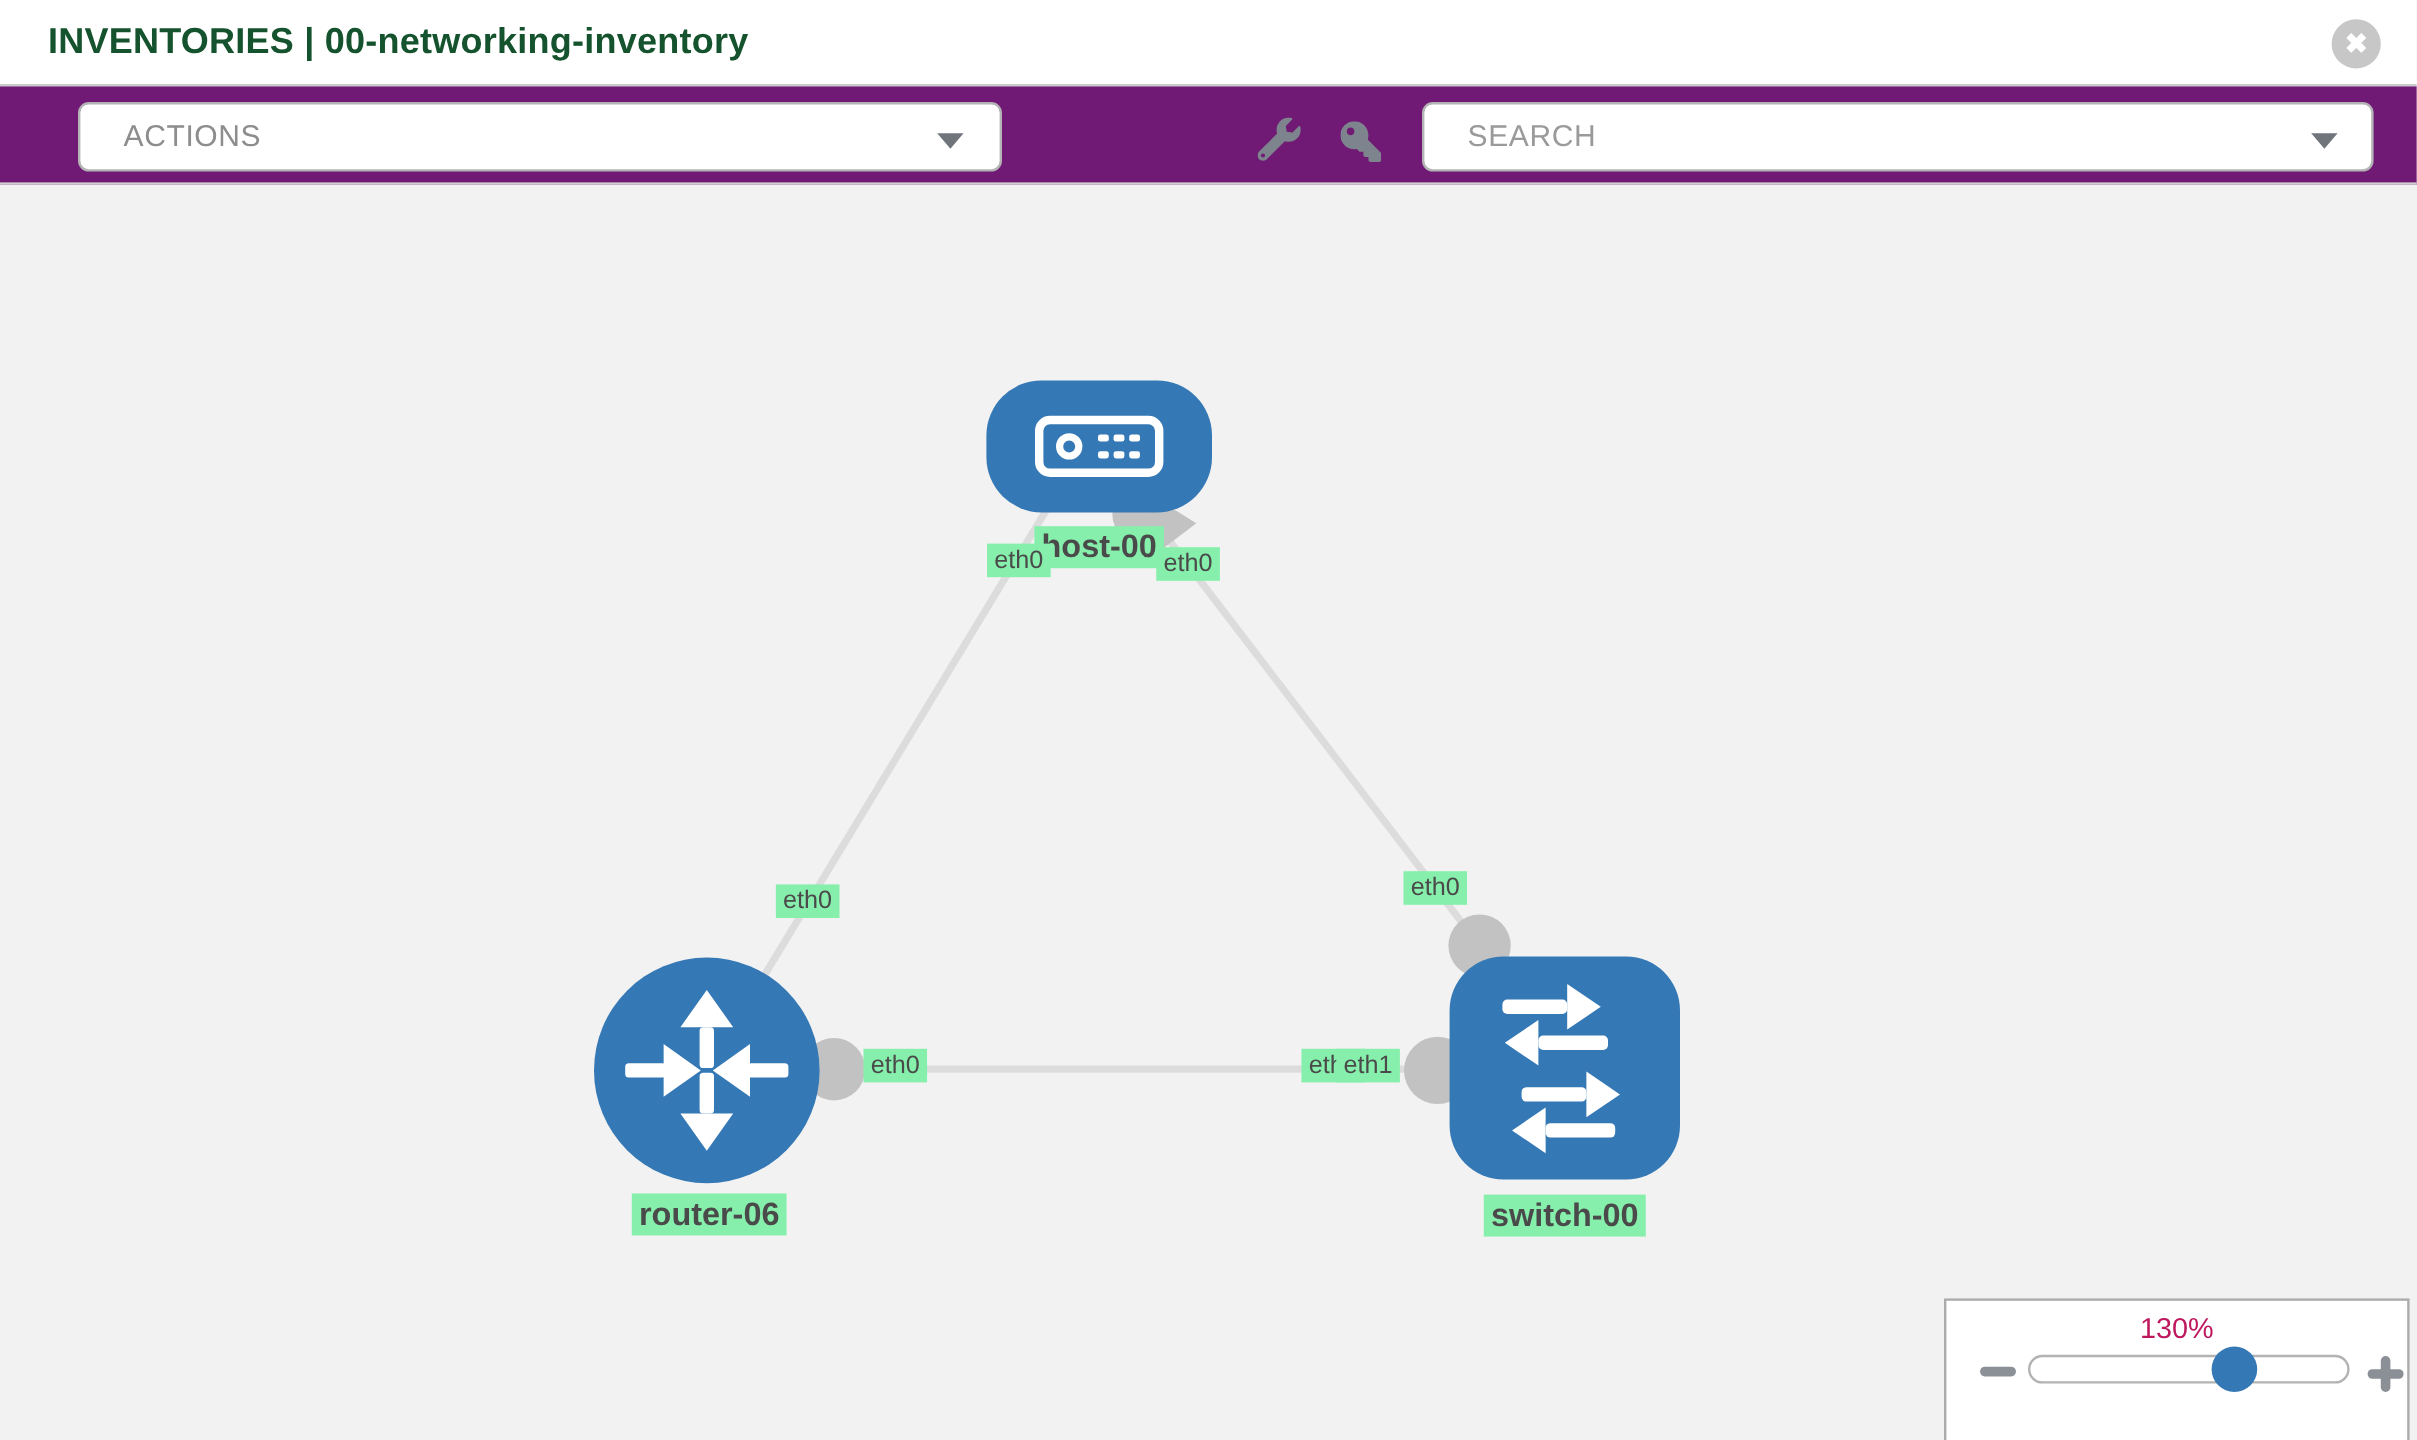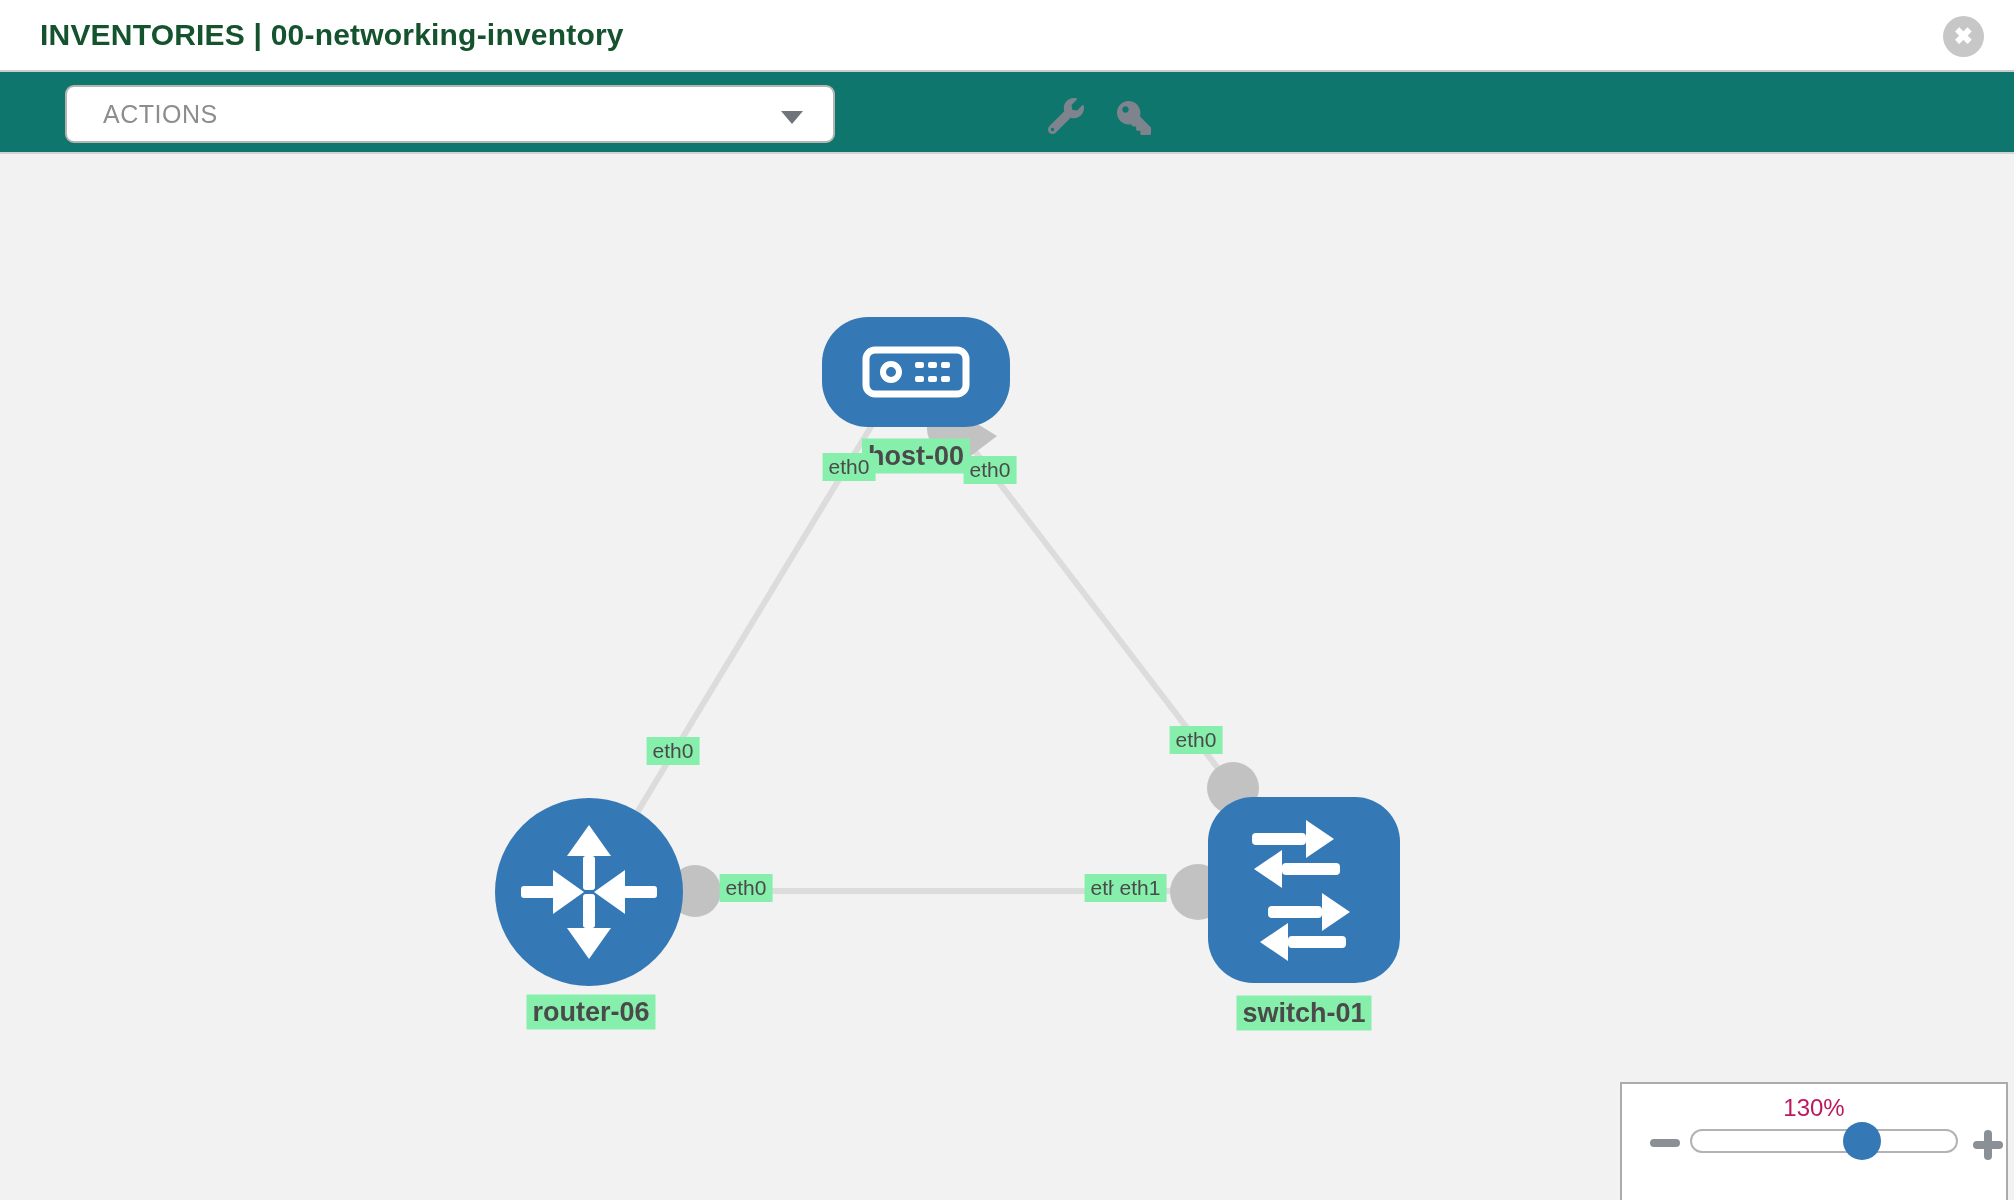--- a/index.html
+++ b/index.html
@@ -18,21 +18,21 @@
     font-size:30px;font-weight:700;color:#14532d;letter-spacing:.2px;
   }
   .close-btn{
     position:absolute;left:1943px;top:16px;width:41px;height:41px;border-radius:50%;
     background:#c7c7c7;color:#ffffff;text-align:center;line-height:41px;
     font-size:23px;font-weight:700;cursor:pointer;
   }
   
   .toolbar{
     position:absolute;top:72px;left:0;width:2014px;height:80px;
-    background:#0f766e;border-bottom:2px solid #d2d2d2;z-index:10;
+    background:#701a75;border-bottom:2px solid #d2d2d2;z-index:10;
   }
   .control{
     position:absolute;top:13px;height:58px;background:#ffffff;
     border:2px solid #b4b4b4;border-radius:9px;box-sizing:border-box;
   }
   .actions-dd{left:65px;width:770px;}
   .search-dd{left:1185px;width:793px;}
   .dd-label{
     position:absolute;left:36px;top:0;line-height:54px;
     font-size:25px;color:#8d8d8d;letter-spacing:.5px;
@@ -136,21 +136,21 @@
       <rect x="1268" y="906" width="54" height="12" rx="4"></rect>
       <polygon points="1322,893 1322,931 1350,912"></polygon>
       <rect x="1288" y="936" width="58" height="12" rx="4"></rect>
       <polygon points="1288,923 1288,961 1260,942"></polygon>
     </g>
   </g>
 </svg>
 
 <div class="chip node-label" style="left:916px;top:456px;">host-00</div>
 <div class="chip node-label" style="left:591px;top:1012px;">router-06</div>
-<div class="chip node-label" style="left:1304px;top:1013px;">switch-01</div>
+<div class="chip node-label" style="left:1304px;top:1013px;">switch-00</div>
 
 <div class="chip if-label" style="left:849px;top:467px;">eth0</div>
 <div class="chip if-label" style="left:990px;top:470px;">eth0</div>
 <div class="chip if-label" style="left:673px;top:751px;">eth0</div>
 <div class="chip if-label" style="left:1196px;top:740px;">eth0</div>
 <div class="chip if-label" style="left:746px;top:888px;">eth0</div>
 <div class="chip if-label if-back" style="left:1111px;top:888px;">eth0</div>
 <div class="chip if-label if-front" style="left:1140px;top:888px;">eth1</div>
 
 <div class="header">
@@ -171,20 +171,24 @@
       <path fill="#7e848d" d="M507.73 109.1c-2.24-9.03-13.54-12.09-20.12-5.51l-74.36 74.36-67.88-11.31-11.31-67.88 74.36-74.36c6.62-6.62 3.43-17.9-5.66-20.16-47.38-11.74-99.55.91-136.58 37.93-39.64 39.64-50.55 97.1-34.05 147.2L18.74 402.76c-24.99 24.99-24.99 65.51 0 90.5 24.99 24.99 65.51 24.99 90.5 0l213.21-213.21c50.12 16.71 107.47 5.68 147.37-34.22 37.07-37.07 49.7-89.32 37.91-136.73zM64 472c-13.25 0-24-10.75-24-24 0-13.26 10.75-24 24-24s24 10.74 24 24c0 13.25-10.75 24-24 24z"></path>
     </svg>
   </div>
 
   <div class="tool-btn" style="left:1112px;top:25px;">
     <svg width="34" height="34" viewBox="0 0 512 512">
       <path fill="#7e848d" transform="scale(-1,1) translate(-512,0)" d="M512 176.001C512 273.203 433.202 352 336 352c-11.22 0-22.19-1.062-32.827-3.069l-24.012 27.014A23.999 23.999 0 0 1 261.223 384H224v40c0 13.255-10.745 24-24 24h-40v40c0 13.255-10.745 24-24 24H24c-13.255 0-24-10.745-24-24v-78.059c0-6.365 2.529-12.47 7.029-16.971l161.802-161.802C163.108 213.814 160 195.271 160 176 160 78.798 238.797.001 335.999 0 433.488-.001 512 78.511 512 176.001zM336 128c0 26.51 21.49 48 48 48s48-21.49 48-48-21.49-48-48-48-48 21.49-48 48z"></path>
     </svg>
   </div>
 
+  <div class="control search-dd">
+    <input class="search-input" type="text" value="" placeholder="SEARCH" style="">
+    <span class="caret" style="right:28px;"></span>
+  </div>
 </div>
 
 <div class="zoom-panel">
   <div class="zoom-value">130%</div>
   <div class="zoom-minus"></div>
   <div class="zoom-track"></div>
   <div class="zoom-handle"></div>
   <div class="zoom-plus">
     <div class="zoom-plus-h" style="left:6px;top:17px;"></div>
     <div class="zoom-plus-v" style="left:17px;top:6px;"></div>

